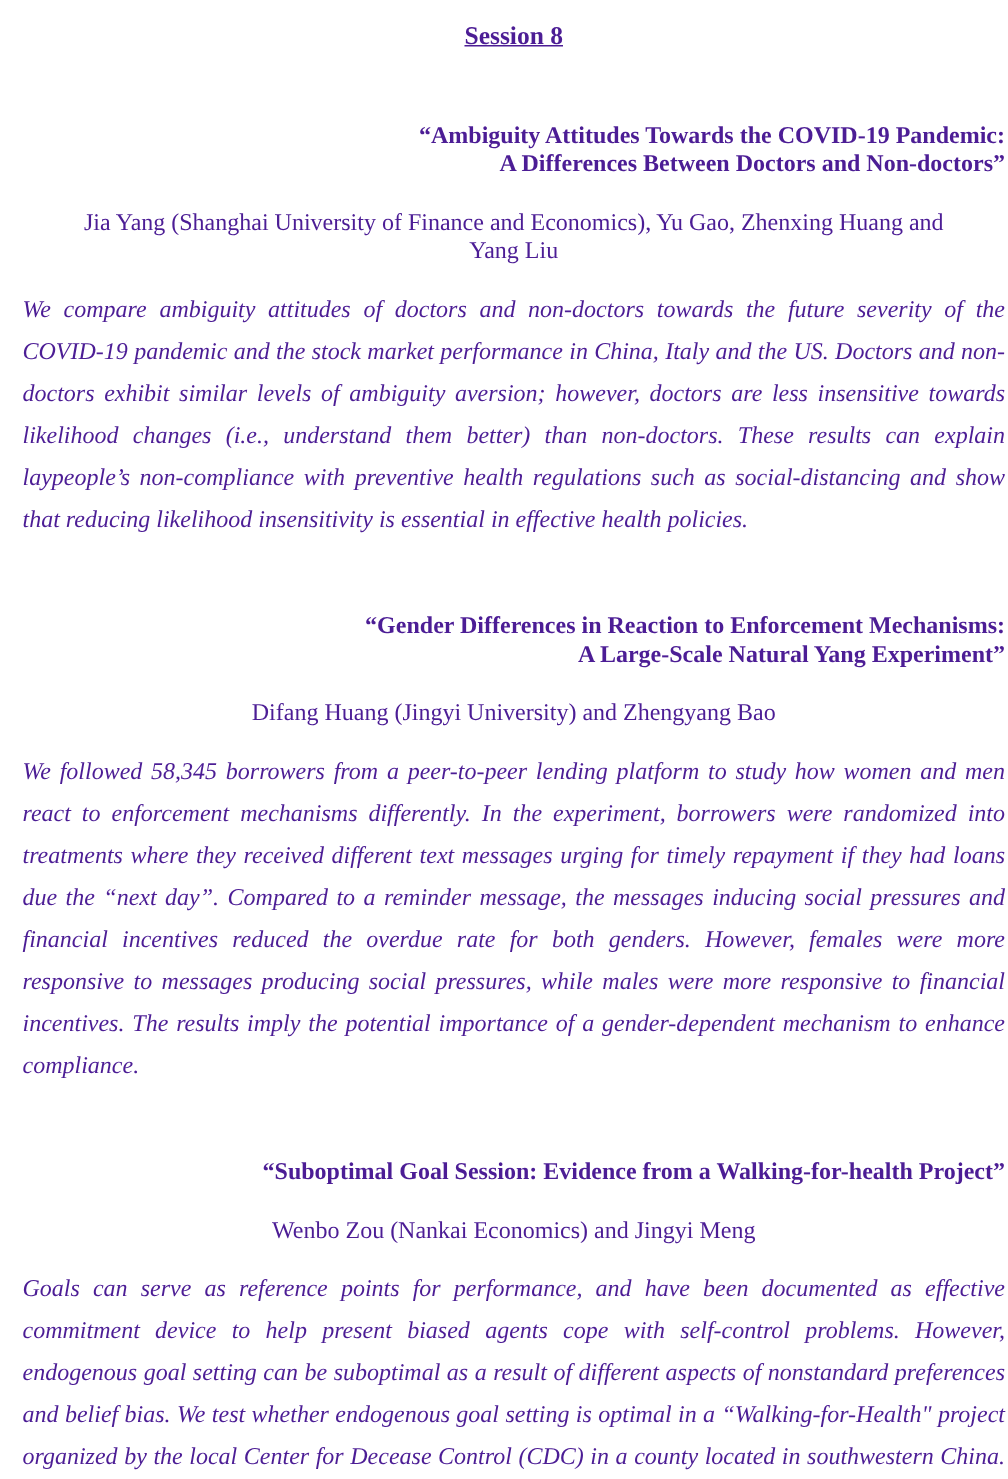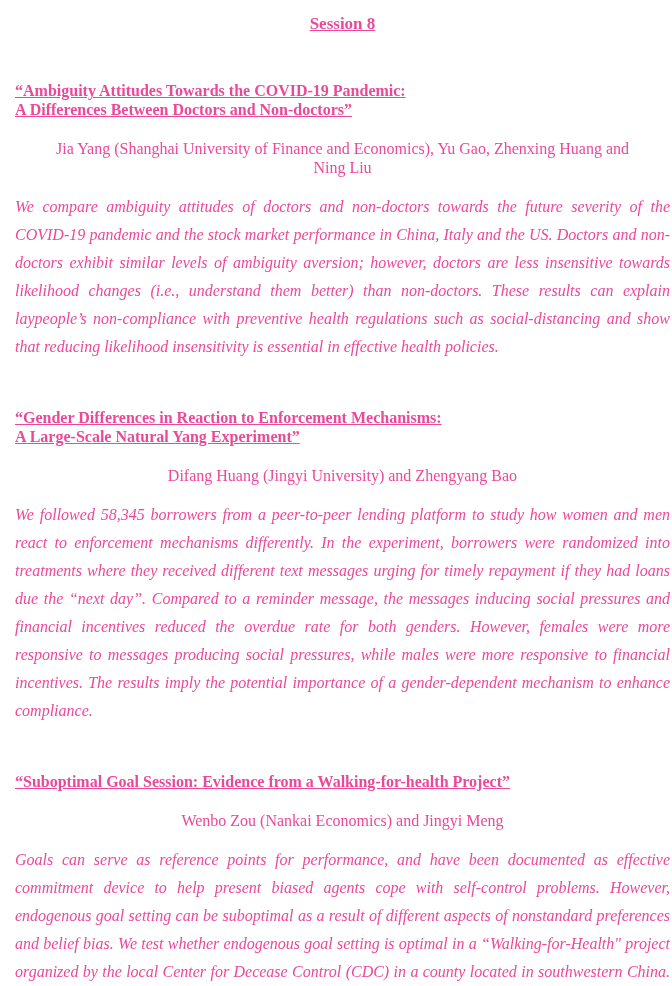--- a/index.html
+++ b/index.html
@@ -7,43 +7,42 @@
     padding: 0;
     background: #ffffff;
   }
   .page {
     box-sizing: border-box;
     width: 672px;
     height: 986px;
     padding: 12px 2px 0 15px;
     overflow: hidden;
     background: #ffffff;
-    color: #ec4899;
+    color: #4c1d95;
     font-family: "Liberation Serif", "DejaVu Serif", serif;
     font-size: 16px;
   }
   .session-title {
     margin: 0;
     font-size: 17px;
     font-weight: bold;
     text-align: center;
     text-decoration: underline;
     line-height: 24px;
   }
   .paper {
     margin-top: 47px;
   }
   .paper.first {
     margin-top: 45px;
   }
   .paper-title {
     font-weight: bold;
-    text-align: left;
+    text-align: right;
     line-height: 19px;
-    text-decoration: underline;
   }
   .paper-authors {
     font-weight: normal;
     text-align: center;
     line-height: 19px;
     margin-top: 20px;
   }
   .abstract {
     margin: 16px 0 0 0;
     text-align: justify;
@@ -58,21 +57,21 @@
 
   <h1 class="session-title">Session 8</h1>
 
   <section class="paper first">
     <div class="paper-title">
       <div>“Ambiguity Attitudes Towards the COVID-19 Pandemic:</div>
       <div>A Differences Between Doctors and Non-doctors”</div>
     </div>
     <div class="paper-authors">
       <div>Jia Yang (Shanghai University of Finance and Economics), Yu Gao, Zhenxing Huang and</div>
-      <div>Ning Liu</div>
+      <div>Yang Liu</div>
     </div>
     <p class="abstract">We compare ambiguity attitudes of doctors and non-doctors towards the future severity of the COVID-19 pandemic and the stock market performance in China, Italy and the US. Doctors and non-doctors exhibit similar levels of ambiguity aversion; however, doctors are less insensitive towards likelihood changes (i.e., understand them better) than non-doctors. These results can explain laypeople’s non-compliance with preventive health regulations such as social-distancing and show that reducing likelihood insensitivity is essential in effective health policies.</p>
   </section>
 
   <section class="paper">
     <div class="paper-title">
       <div>“Gender Differences in Reaction to Enforcement Mechanisms:</div>
       <div>A Large-Scale Natural Yang Experiment”</div>
     </div>
     <div class="paper-authors">

